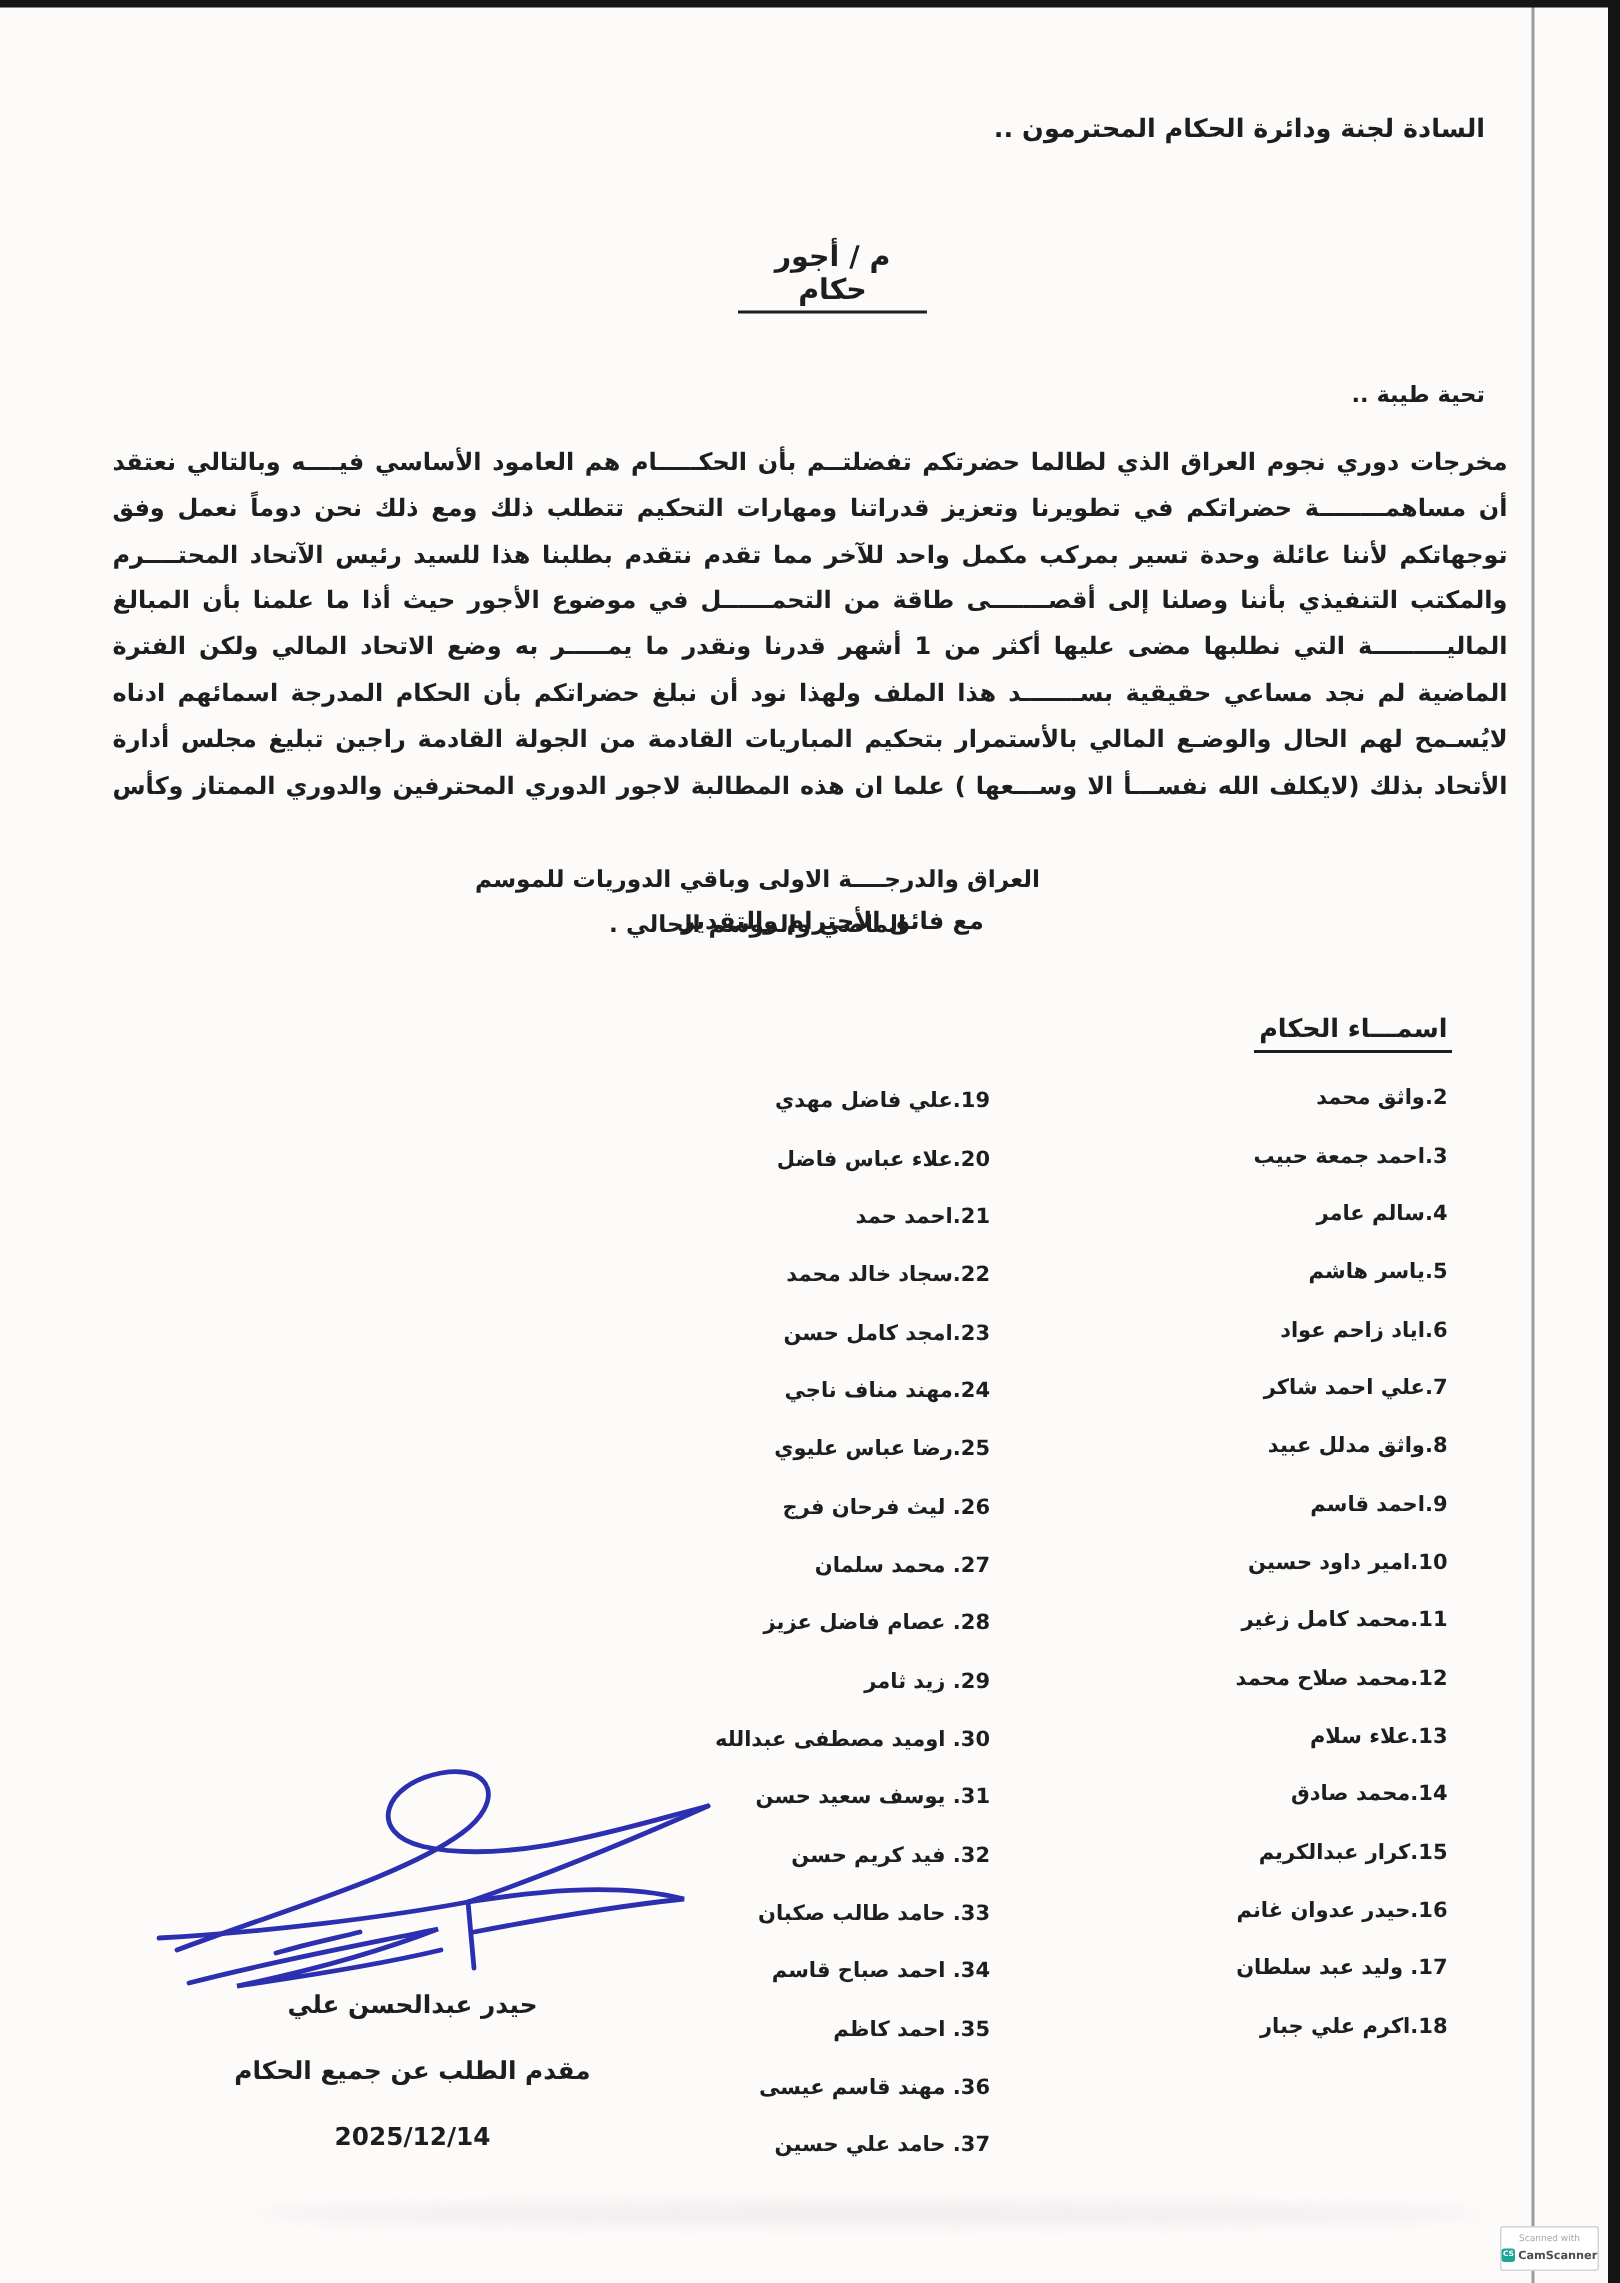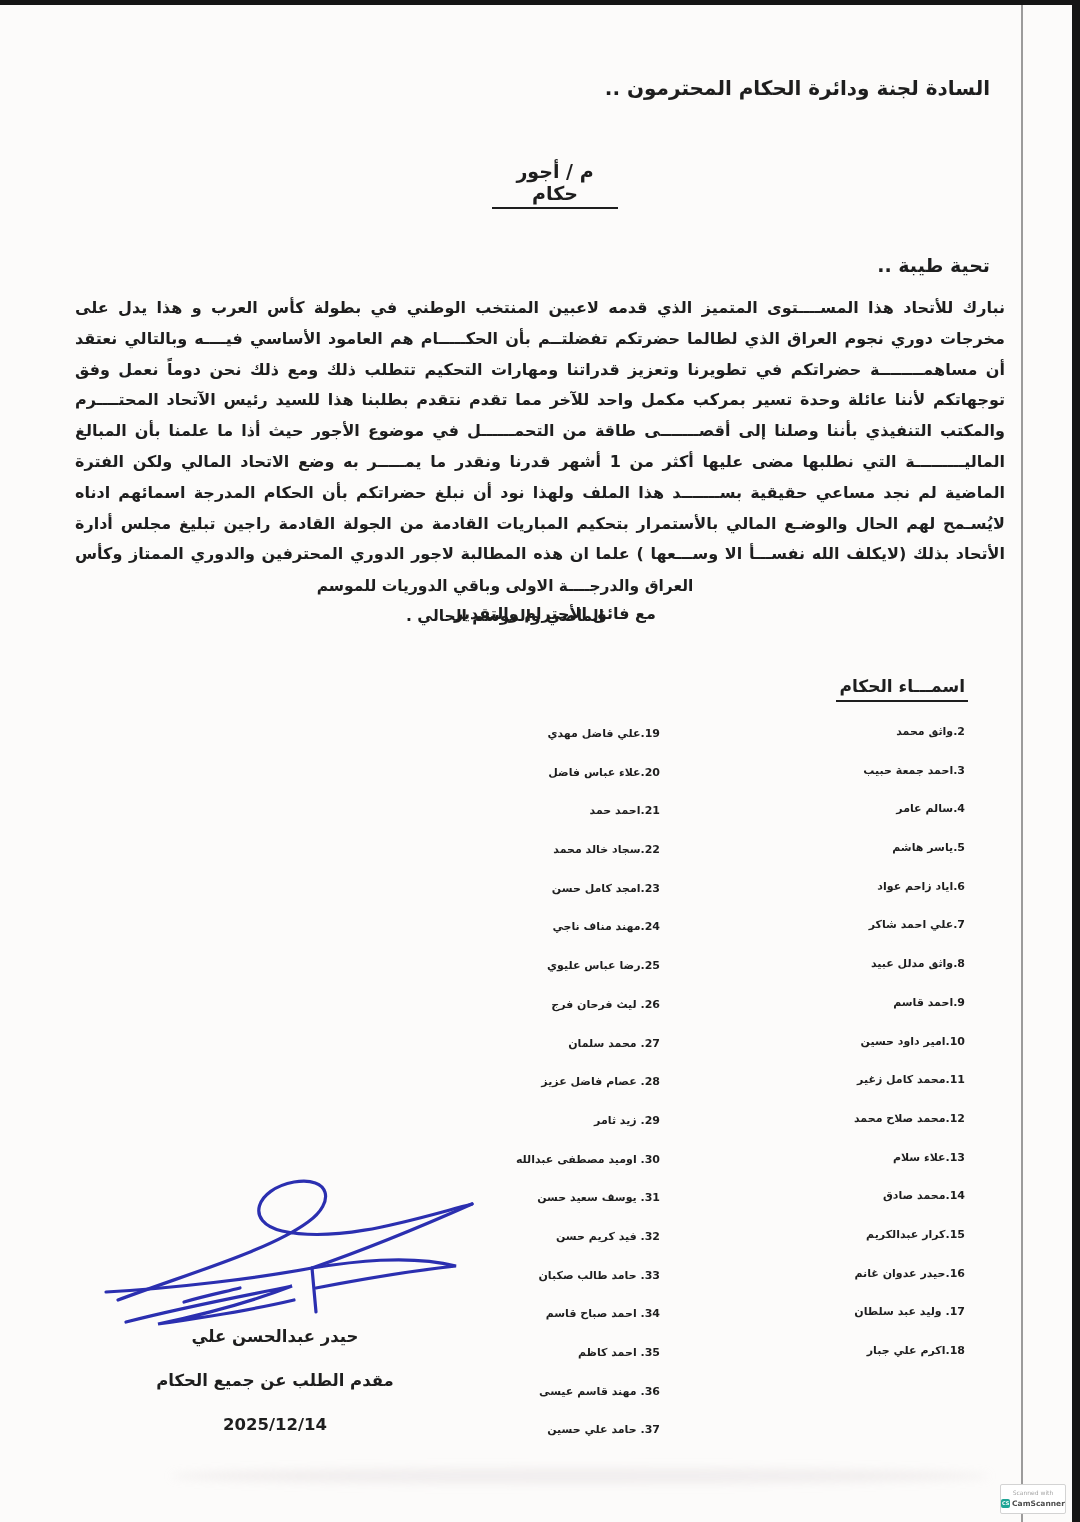--- a/index.html
+++ b/index.html
@@ -10,41 +10,41 @@
     color:#1e1e1e;
   }
   .page{position:absolute;inset:0;direction:rtl;}
   
   .scan-strip-top{position:absolute;top:0;left:0;width:100%;height:5px;background:#151515;}
   .scan-strip-right{position:absolute;top:0;right:0;width:8px;height:100%;background:#151515;}
   .scan-edge-line{position:absolute;top:0;left:1021px;width:2px;height:100%;background:#3c3c3c;opacity:.5;}
   .scan-smudge{position:absolute;bottom:38px;left:170px;width:820px;height:16px;
     background:rgba(200,188,194,.20);filter:blur(5px);border-radius:50%;}
   
-  .header-line{position:absolute;top:76px;right:90px;font-size:20px;font-weight:700;}
+  .header-line{position:absolute;top:76px;right:90px;font-size:17px;font-weight:700;}
   .subject{position:absolute;top:160px;left:492px;width:126px;text-align:center;
     font-size:19px;font-weight:700;border-bottom:2px solid #1e1e1e;padding-bottom:3px;}
-  .greeting{position:absolute;top:254px;right:90px;font-size:19px;font-weight:700;}
+  .greeting{position:absolute;top:254px;right:90px;font-size:15px;font-weight:700;}
   
   .body-block{position:absolute;top:293px;right:75px;left:75px;}
   .body-line{
     direction:rtl;text-align:justify;text-align-last:justify;
     height:30.8px;line-height:30.8px;font-size:16px;font-weight:700;white-space:nowrap;
   }
   .body-last{position:absolute;top:571px;left:300px;width:410px;text-align:center;
     font-size:15.5px;font-weight:700;line-height:30px;}
   .closing{position:absolute;top:604px;left:420px;width:270px;text-align:center;
     font-size:16px;font-weight:700;}
   
   .names-title{position:absolute;top:676px;right:112px;font-size:17px;font-weight:700;
     border-bottom:2px solid #1e1e1e;padding:0 3px 4px 3px;}
   .names-col{position:absolute;direction:rtl;text-align:right;font-weight:700;}
   .names-col-right{top:722px;right:115px;width:250px;}
   .names-col-left{top:724px;right:420px;width:270px;}
-  .names-col .referee{height:38.7px;font-size:11px;line-height:20px;white-space:nowrap;}
+  .names-col .referee{height:38.7px;font-size:14px;line-height:20px;white-space:nowrap;}
   
   .signature-svg{position:absolute;top:1170px;left:88px;width:405px;height:168px;}
   .sig-block{position:absolute;top:1326px;left:95px;width:360px;text-align:center;font-weight:700;}
   .sig-line{height:44px;font-size:16.5px;line-height:22px;}
   .sig-date{direction:ltr;}
   
   .badge{position:absolute;right:14px;bottom:8px;width:64px;height:28px;background:#fff;
     border:1px solid #d3d3d3;border-radius:2px;direction:ltr;
     display:flex;flex-direction:column;align-items:center;justify-content:center;gap:3px;}
   .badge-top{font-size:6px;color:#a6a6a6;line-height:6px;}
@@ -58,21 +58,20 @@
 
 <div class="page">
 
   <div class="header-line">السادة لجنة ودائرة الحكام المحترمون ..</div>
 
   <div class="subject">م / أجور حكام</div>
 
   <div class="greeting">تحية طيبة ..</div>
 
   <div class="body-block">
-      <div class="body-line">نبارك للأتحاد هذا المســــتوى المتميز الذي قدمه لاعبين المنتخب الوطني في بطولة كأس العرب و هذا يدل على</div>
       <div class="body-line">مخرجات دوري نجوم العراق الذي لطالما حضرتكم تفضلتــم بأن الحكـــــام هم العامود الأساسي فيــــه وبالتالي نعتقد</div>
       <div class="body-line">أن مساهمــــــــة حضراتكم في تطويرنا وتعزيز قدراتنا ومهارات التحكيم تتطلب ذلك ومع ذلك نحن دوماً نعمل وفق</div>
       <div class="body-line">توجهاتكم لأننا عائلة وحدة تسير بمركب مكمل واحد للآخر مما تقدم نتقدم بطلبنا هذا للسيد رئيس الآتحاد المحتــــرم</div>
       <div class="body-line">والمكتب التنفيذي بأننا وصلنا إلى أقصـــــــى طاقة من التحمــــــل في موضوع الأجور حيث أذا ما علمنا بأن المبالغ</div>
       <div class="body-line">الماليـــــــــة التي نطلبها مضى عليها أكثر من 1 أشهر قدرنا ونقدر ما يمـــــر به وضع الاتحاد المالي ولكن الفترة</div>
       <div class="body-line">الماضية لم نجد مساعي حقيقية بســـــــد هذا الملف ولهذا نود أن نبلغ حضراتكم بأن الحكام المدرجة اسمائهم ادناه</div>
       <div class="body-line">لايُسـمح لهم الحال والوضـع المالي بالأستمرار بتحكيم المباريات القادمة من الجولة القادمة راجين تبليغ مجلس أدارة</div>
       <div class="body-line">الأتحاد بذلك (لايكلف الله نفســـأ الا وســـعها ) علما ان هذه المطالبة لاجور الدوري المحترفين والدوري الممتاز وكأس</div>
     </div>
 

